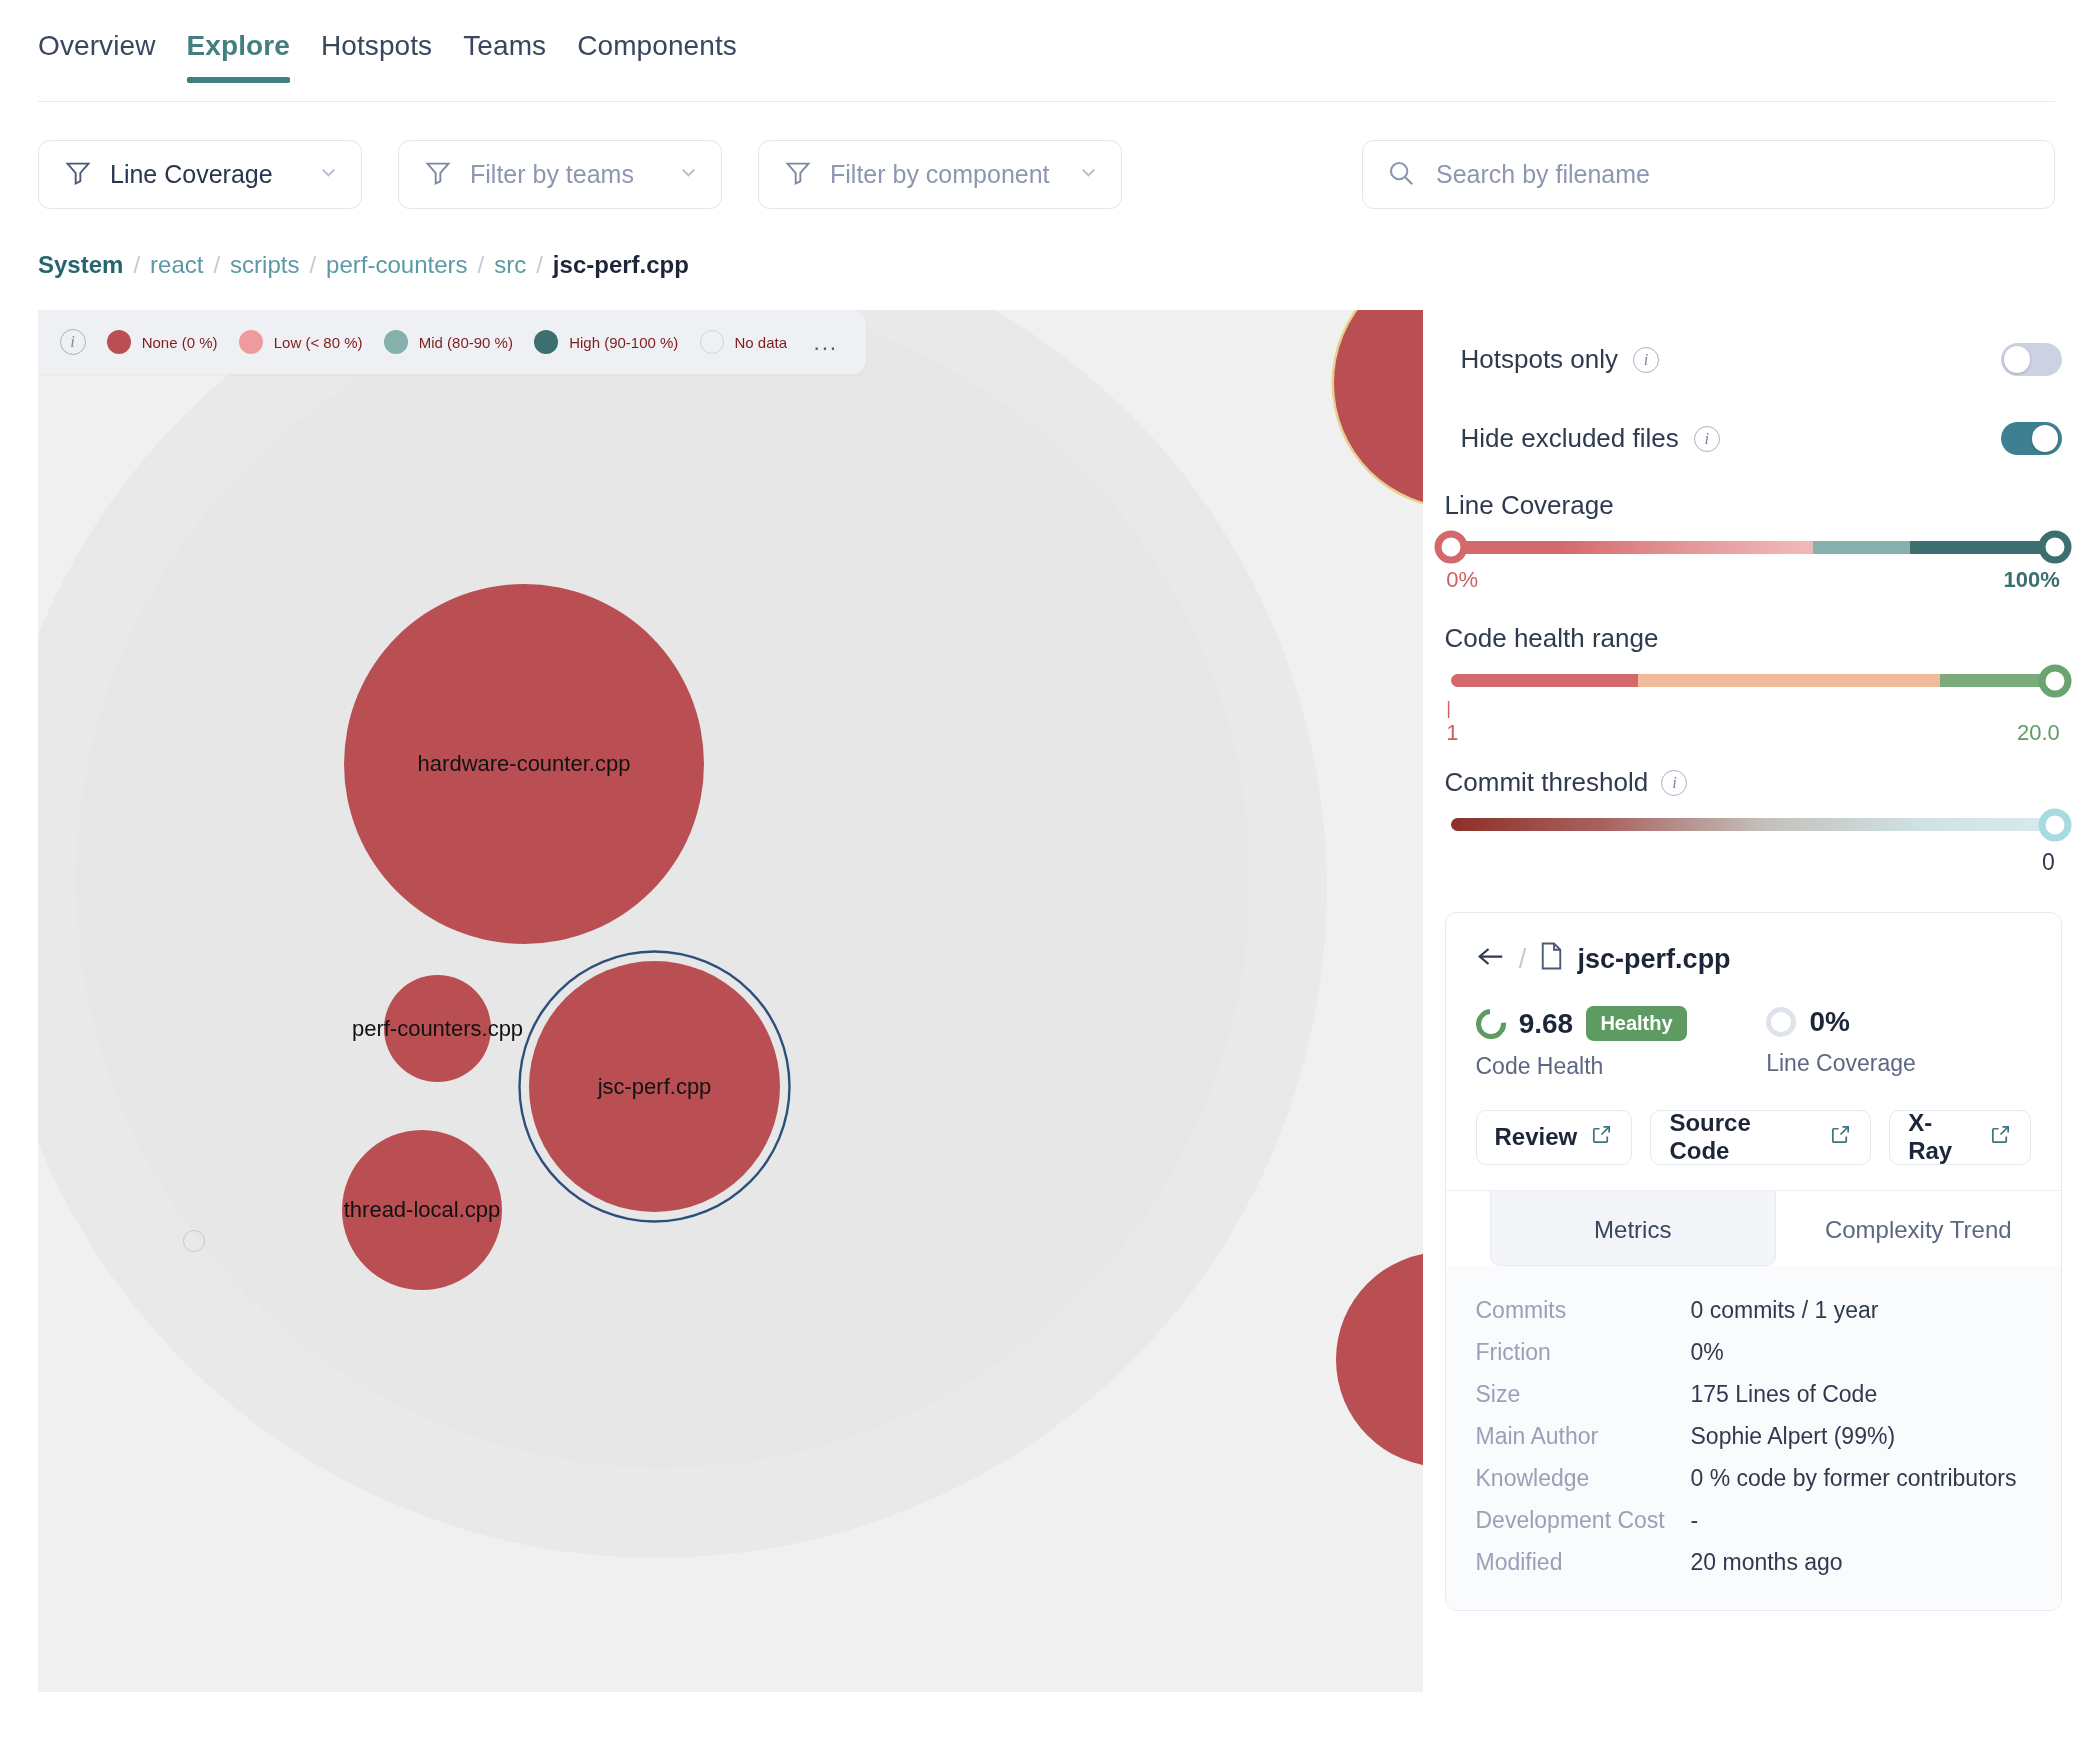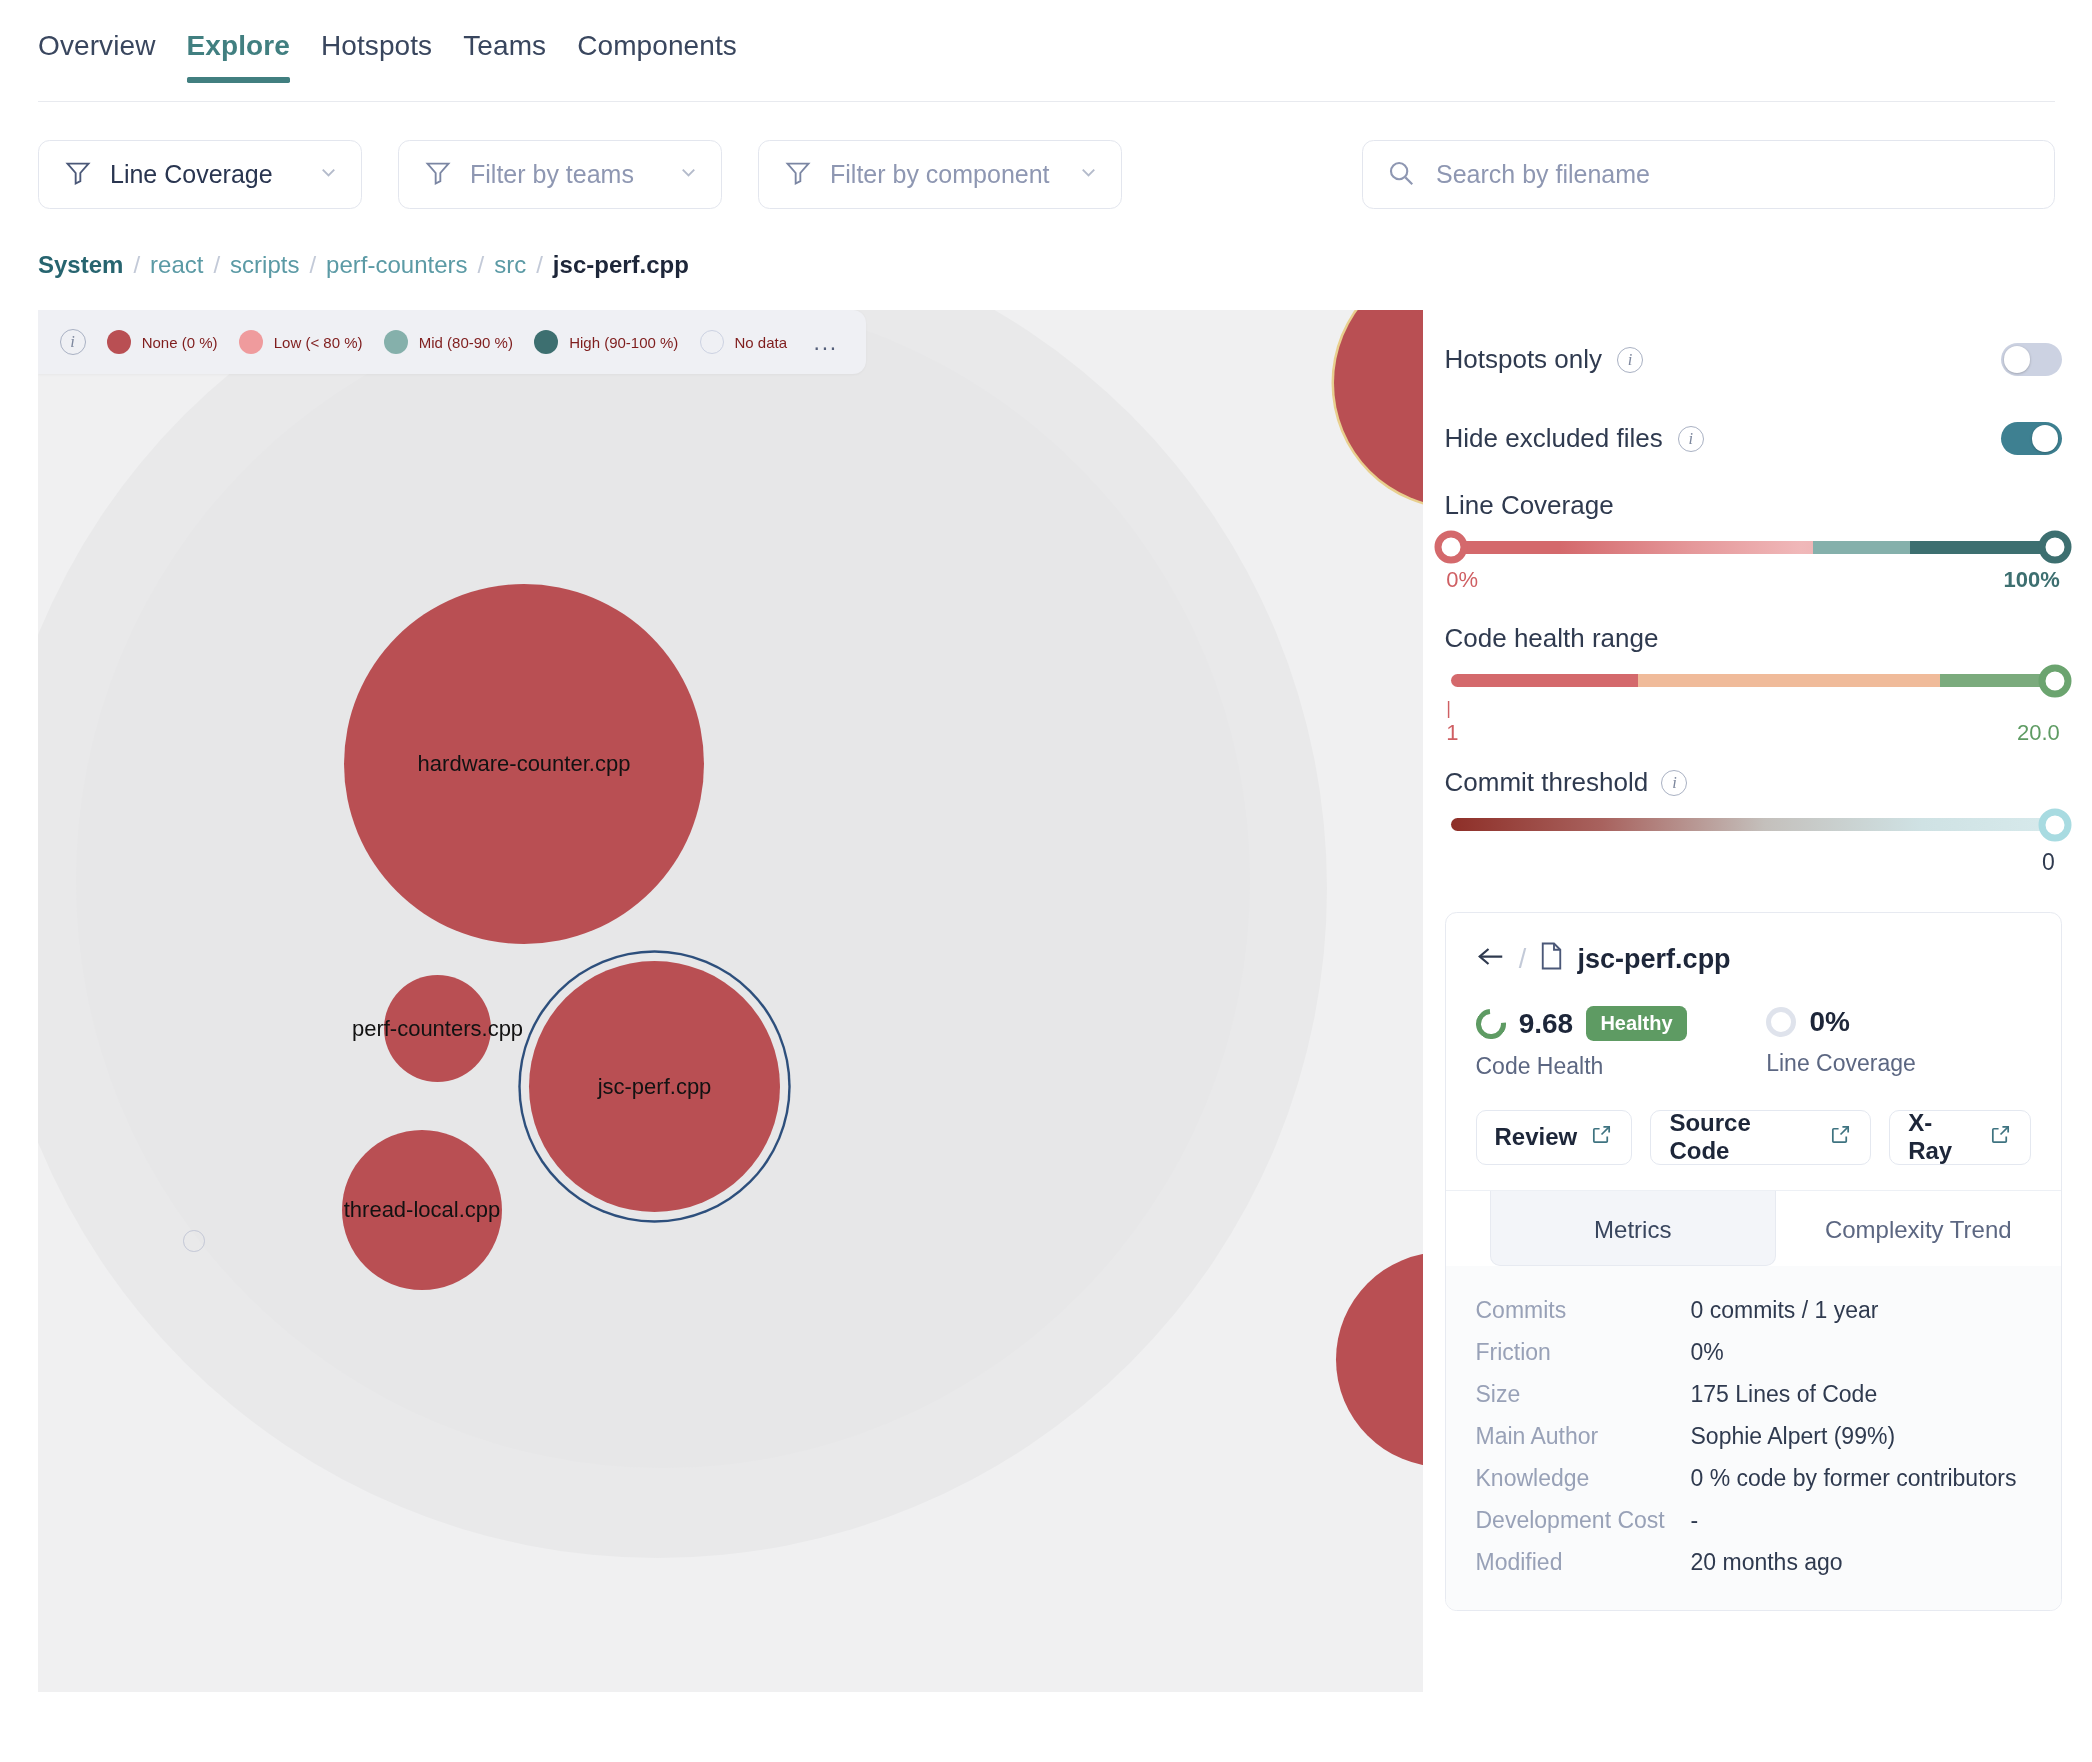--- a/index.html
+++ b/index.html
@@ -167,20 +167,21 @@
   .side {
     width: 617px;
     flex: 0 0 auto;
     padding-top: 10px;
   }
   .toggle-row {
     display: flex;
     align-items: center;
     height: 79px;
     gap: 15px;
+    margin-left: 16px;
   }
   .toggle-row .t-label { font-size: 26px; color: #2f3a4f; }
   .switch {
     margin-left: auto;
     width: 61px; height: 33px;
     border-radius: 16.5px;
     background: #ccd2e2;
     position: relative;
     cursor: pointer;
   }

